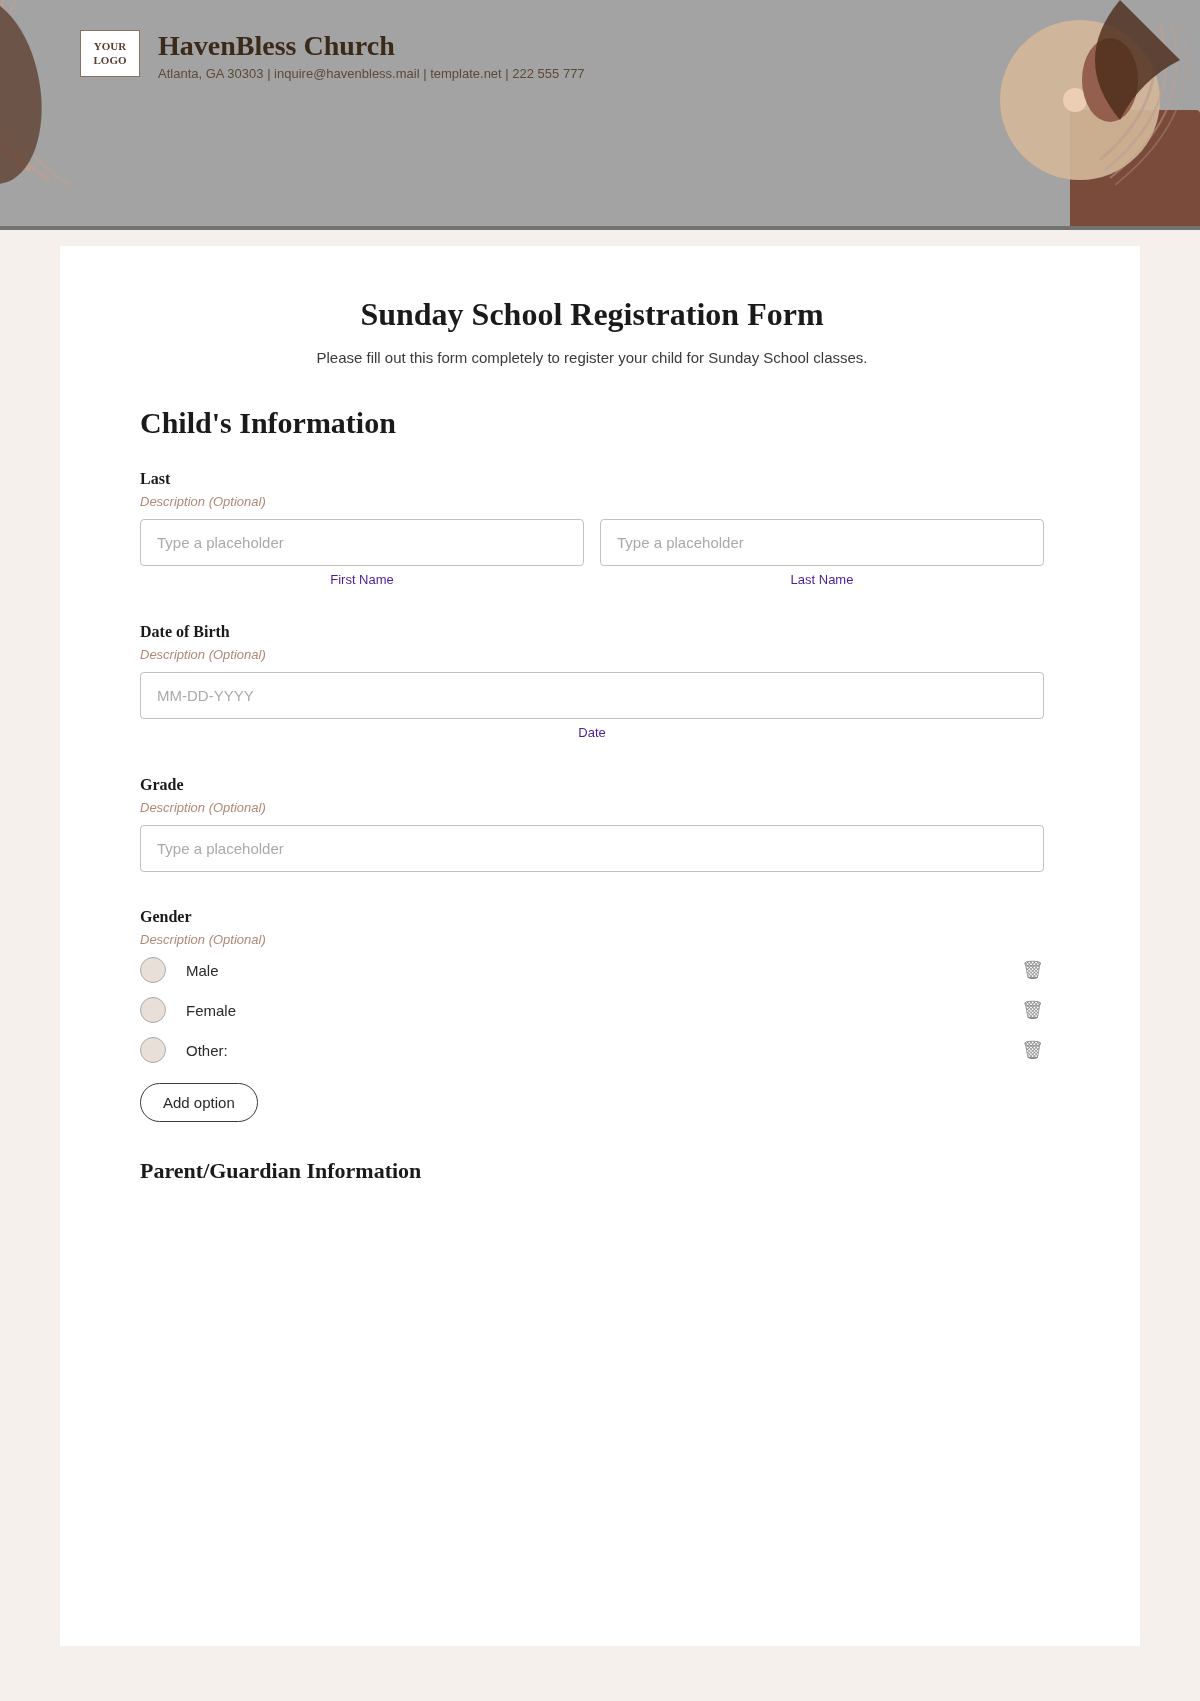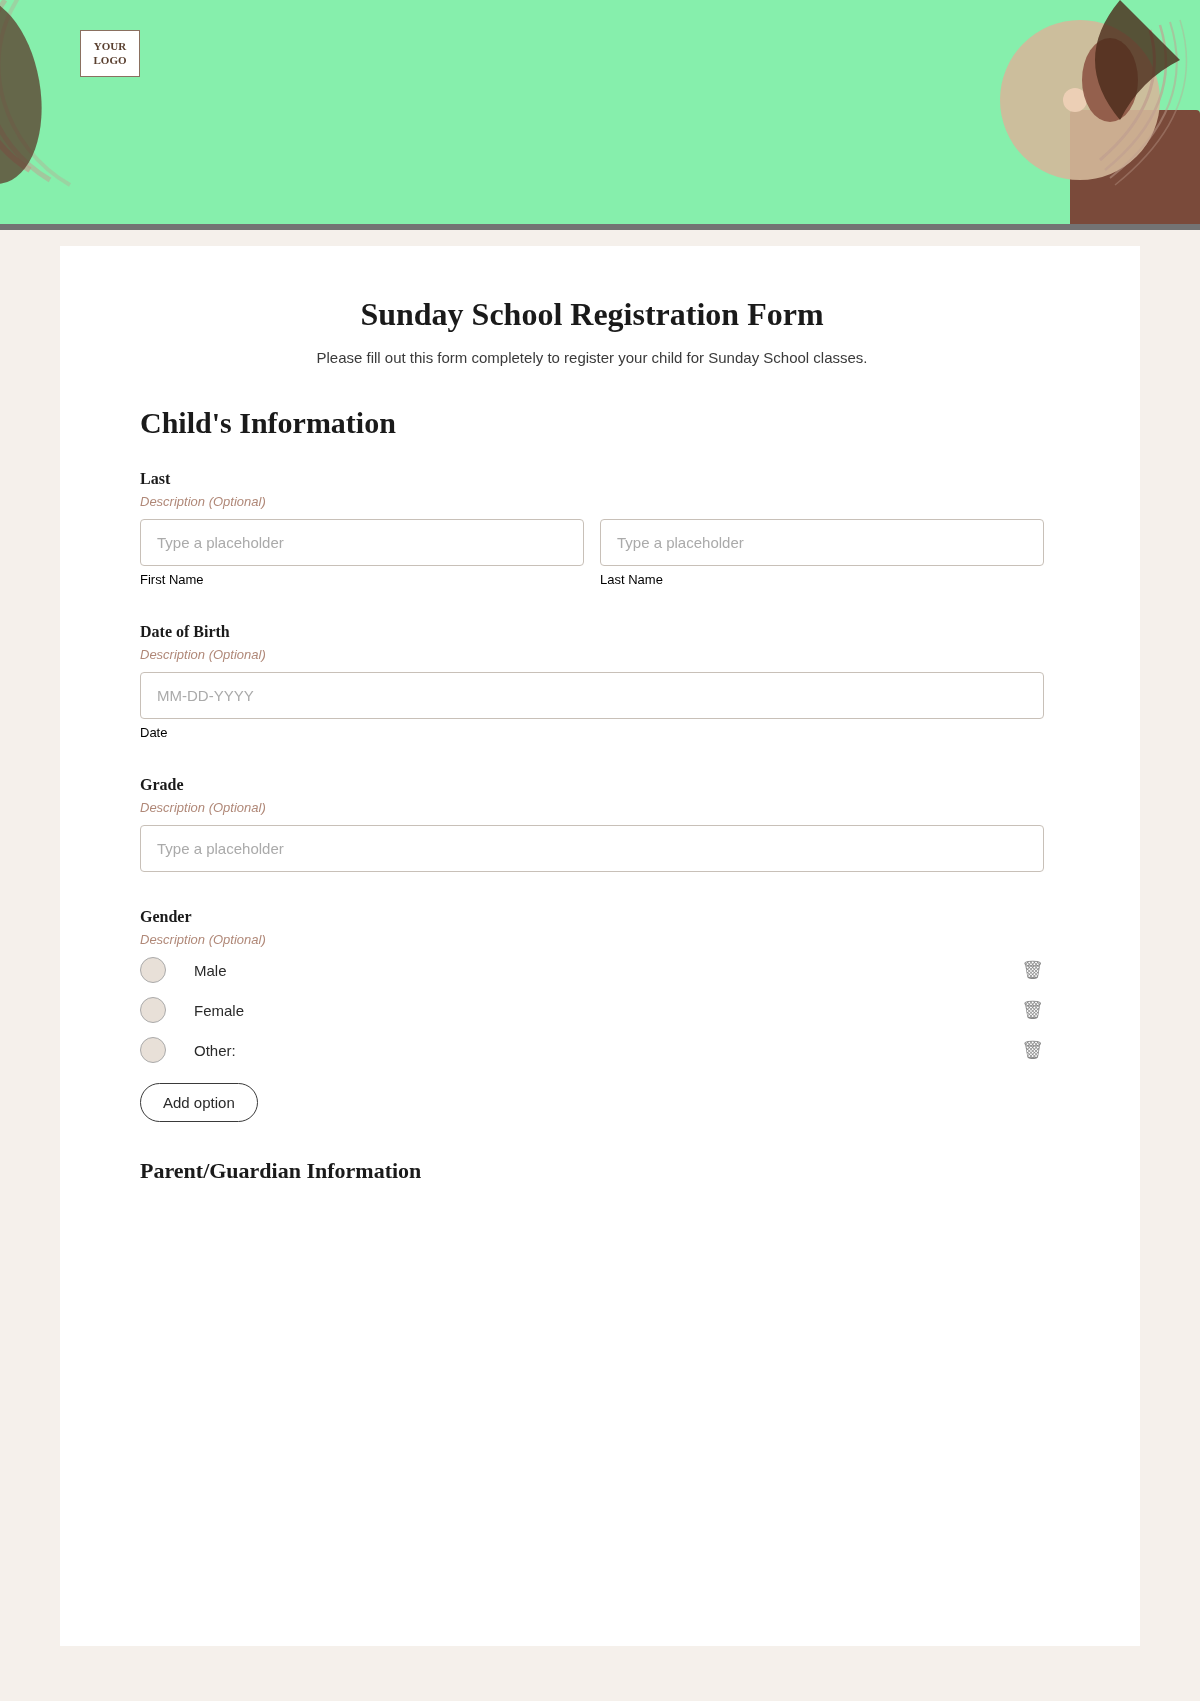--- a/index.html
+++ b/index.html
@@ -6,25 +6,25 @@
     body {
       background: #f5f0eb;
       font-family: 'Georgia', serif;
       width: 1200px;
       min-height: 1701px;
     }
 
     
     .header {
       position: relative;
-      background: #86efac;
+      background: #a3a3a3;
       padding: 30px 80px 20px 80px;
       overflow: hidden;
       min-height: 230px;
-      border-bottom: 6px solid #737373;
+      border-bottom: 4px solid #737373;
     }
 
     
     .deco-left {
       position: absolute;
       left: -30px;
       top: -10px;
       width: 120px;
       height: 200px;
     }
@@ -132,23 +132,24 @@
       display: flex;
       gap: 16px;
     }
 
     .input-wrapper {
       flex: 1;
     }
 
     .input-sub-label {
       font-size: 13px;
-      color: #000000;
+      color: #4c1d95;
       margin-top: 6px;
       font-family: Arial, sans-serif;
+      text-align: center;
     }
 
     .form-input {
       width: 100%;
       padding: 14px 16px;
       border: 1.5px solid #c8c0b8;
       border-radius: 4px;
       font-size: 15px;
       color: #3a3a3a;
       background: #fff;
@@ -164,21 +165,21 @@
     .radio-option {
       display: flex;
       align-items: center;
       justify-content: space-between;
       margin-bottom: 14px;
     }
 
     .radio-left {
       display: flex;
       align-items: center;
-      gap: 28px;
+      gap: 20px;
     }
 
     .radio-circle {
       width: 26px;
       height: 26px;
       border-radius: 50%;
       border: 1.5px solid #aaa;
       background: #e8e0d8;
       flex-shrink: 0;
     }
@@ -255,20 +256,24 @@
 
       <path d="M60,0 Q10,60 60,120 Q80,80 120,60 Q90,30 60,0Z" fill="#4a2a1a" opacity="0.8" transform="translate(120,0)"></path>
     </svg>
   </div>
 
   <div class="header-content">
     <div class="logo-box">
       <span>YOUR</span><br>
       <span>LOGO</span>
     </div>
+    <div class="header-text">
+      <div class="church-name">HavenBless Church</div>
+      <div class="church-info">Atlanta, GA 30303 | inquire@havenbless.mail | template.net | 222 555 777</div>
+    </div>
   </div>
 </div>
 
 <div class="main">
 
   <h1 class="form-title">Sunday School Registration Form</h1>
   <p class="form-subtitle">Please fill out this form completely to register your child for Sunday School classes.</p>
 
   <h2 class="section-title">Child's Information</h2>
 

